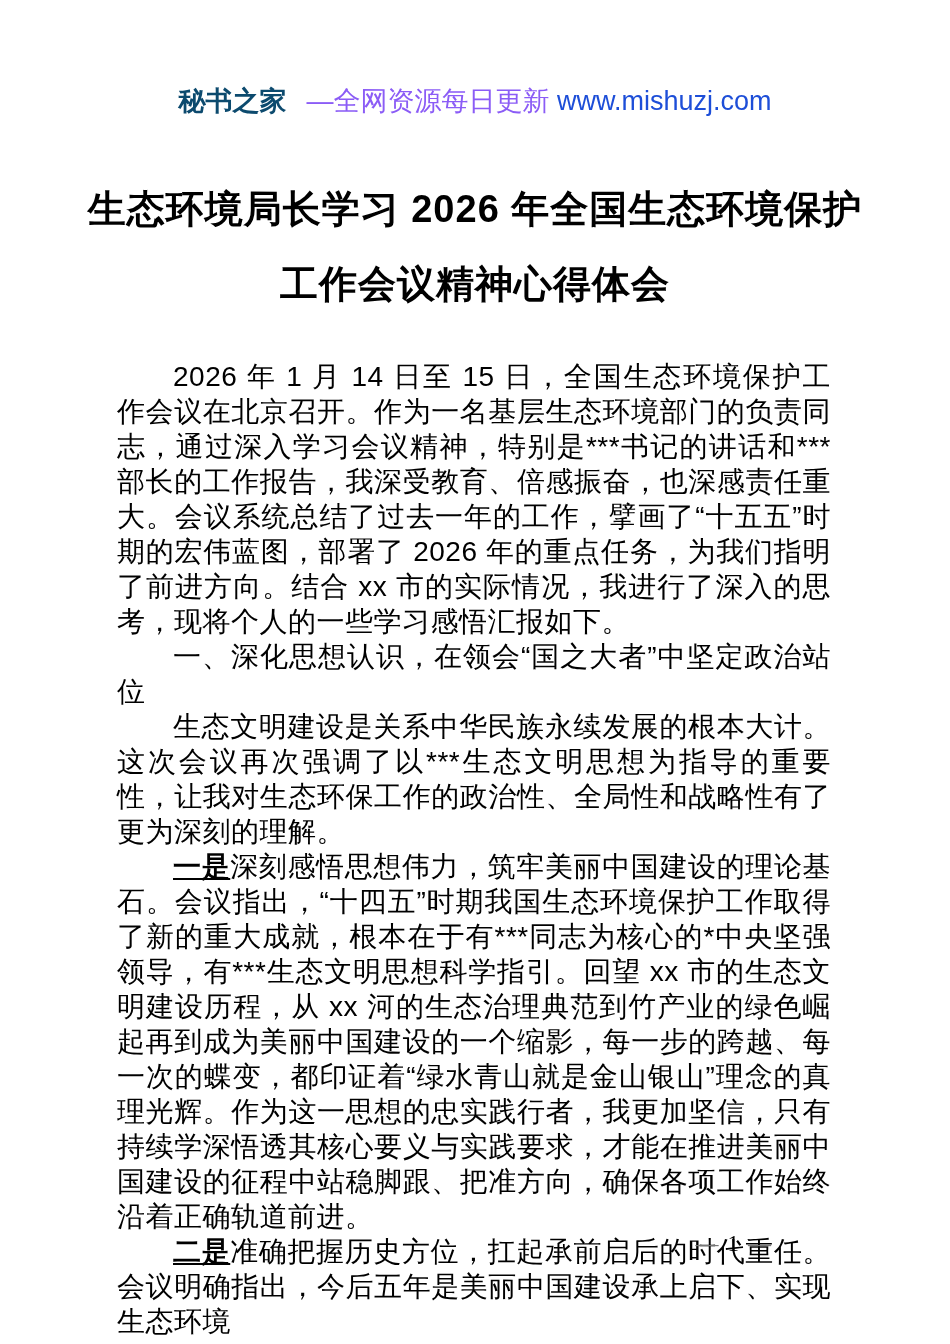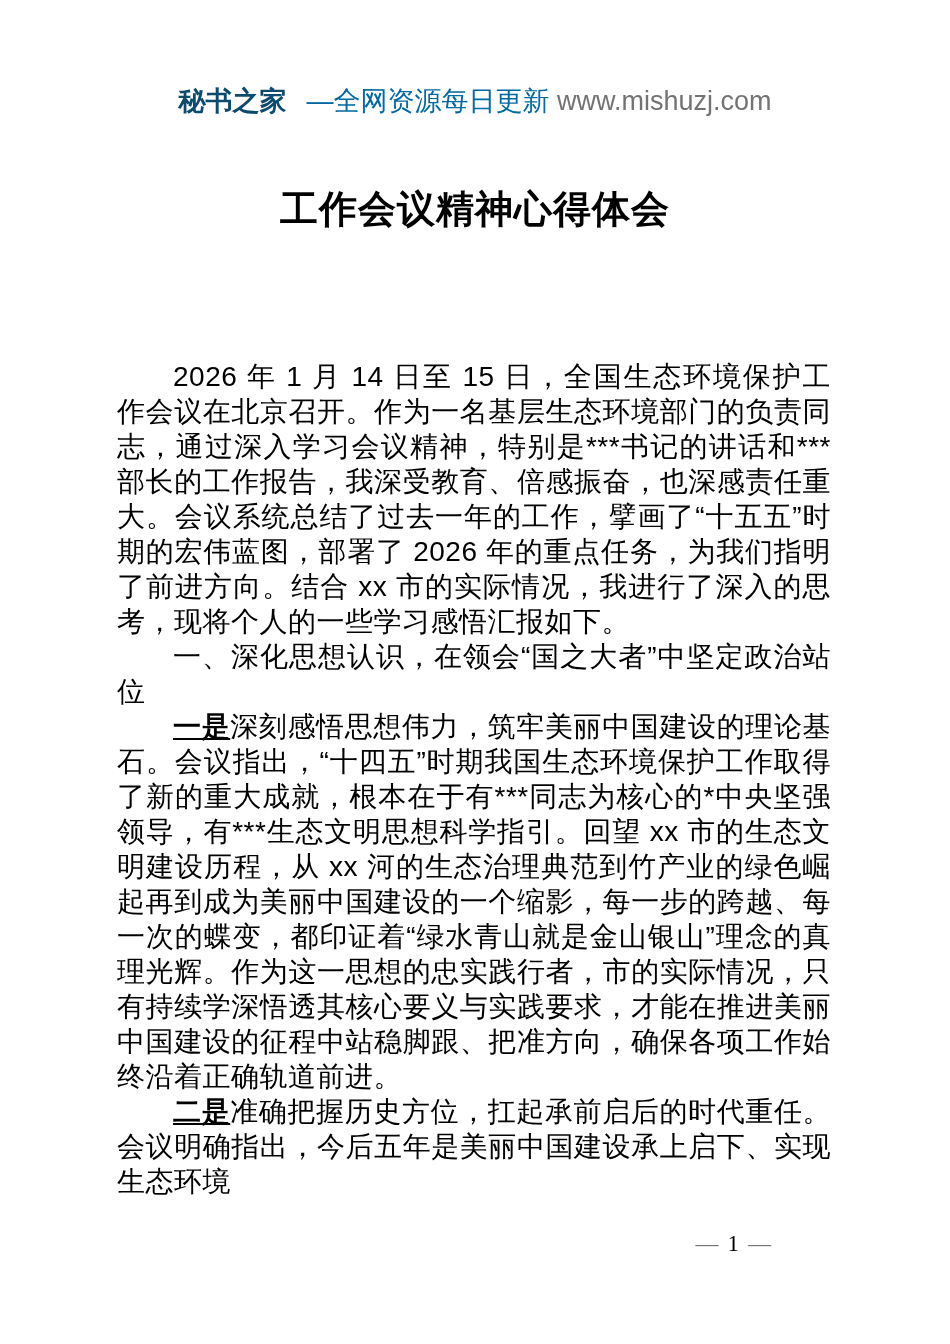--- a/index.html
+++ b/index.html
@@ -11,21 +11,21 @@
     font-family:"Liberation Sans",sans-serif;
     overflow:hidden;
   }
   .doc-header{
     position:absolute;top:84px;left:0;width:100%;
     text-align:center;
     font-size:27px;line-height:34px;
     white-space:nowrap;
   }
   .doc-header .brand{color:#ff0000;font-weight:bold;}
-  .doc-header .tagline{color:#0369a1;margin-left:20px;}
+  .doc-header .tagline{color:#8b5cf6;margin-left:20px;}
   .doc-header .url{color:#0000ff;}
   .doc-title{
     position:absolute;top:172px;left:60px;right:60px;
     text-align:center;
     font-weight:bold;
     font-size:38px;line-height:75px;
     letter-spacing:1px;
   }
   .doc-body{
     position:absolute;top:359px;left:117px;width:714px;
@@ -43,31 +43,33 @@
   }
   .doc-footer .dash{color:#777777;margin:0 9px;}
   .doc-footer .num{color:#000000;}
 </style>
 </head>
 <body>
 
 <div class="page">
 
   <div class="doc-header">
-    <span class="brand" style="color: #0c4a6e;">秘书之家</span><span class="tagline">—全网资源每日更新 </span><span class="url" style="color: #737373;">www.mishuzj.com</span>
+    <span class="brand" style="color: #0c4a6e;">秘书之家</span><span class="tagline">—全网资源每日更新 </span><span class="url" style="color: #1d4ed8;">www.mishuzj.com</span>
   </div>
 
   <div class="doc-title">
+    <div>生态环境局长学习 2026 年全国生态环境保护</div>
     <div>工作会议精神心得体会</div>
   </div>
 
   <div class="doc-body">
     <p><span>2026 年 1 月 14 日至 15 日，全国生态环境保护工作会议在北京召开。作为一名基层生态环境部门的负责同志，通过深入学习会议精神，特别是***书记的讲话和***部长的工作报告，我深受教育、倍感振奋，也深感责任重大。会议系统总结了过去一年的工作，擘画了“十五五”时期的宏伟蓝图，部署了 2026 年的重点任务，为我们指明了前进方向。结合 xx 市的实际情况，我进行了深入的思考，现将个人的一些学习感悟汇报如下。</span></p>
     <p><span>一、深化思想认识，在领会“国之大者”中坚定政治站位</span></p>
-    <p><strong>一是</strong><span>深刻感悟思想伟力，筑牢美丽中国建设的理论基石。会议指出，“十四五”时期我国生态环境保护工作取得了新的重大成就，根本在于有***同志为核心的*中央坚强领导，有***生态文明思想科学指引。回望 xx 市的生态文明建设历程，从 xx 河的生态治理典范到竹产业的绿色崛起再到成为美丽中国建设的一个缩影，每一步的跨越、每一次的蝶变，都印证着“绿水青山就是金山银山”理念的真理光辉。作为这一思想的忠实践行者，市的实际情况，只有持续学深悟透其核心要义与实践要求，才能在推进美丽中国建设的征程中站稳脚跟、把准方向，确保各项工作始终沿着正确轨道前进。</span></p>
+    <p><span>生态文明建设是关系中华民族永续发展的根本大计。这次会议再次强调了以***生态文明思想为指导的重要性，让我对生态环保工作的政治性、全局性和战略性有了更为深刻的理解。</span></p>
+    <p><strong>一是</strong><span>深刻感悟思想伟力，筑牢美丽中国建设的理论基石。会议指出，“十四五”时期我国生态环境保护工作取得了新的重大成就，根本在于有***同志为核心的*中央坚强领导，有***生态文明思想科学指引。回望 xx 市的生态文明建设历程，从 xx 河的生态治理典范到竹产业的绿色崛起再到成为美丽中国建设的一个缩影，每一步的跨越、每一次的蝶变，都印证着“绿水青山就是金山银山”理念的真理光辉。作为这一思想的忠实践行者，我更加坚信，只有持续学深悟透其核心要义与实践要求，才能在推进美丽中国建设的征程中站稳脚跟、把准方向，确保各项工作始终沿着正确轨道前进。</span></p>
     <p><strong>二是</strong><span>准确把握历史方位，扛起承前启后的时代重任。会议明确指出，今后五年是美丽中国建设承上启下、实现生态环境</span></p>
   </div>
 
   <div class="doc-footer">
     <span class="dash">—</span><span class="num">1</span><span class="dash">—</span>
   </div>
 
 </div>
 
 </body></html>

